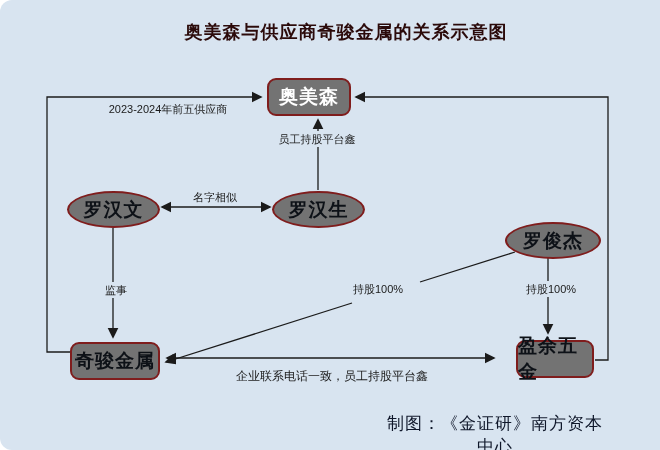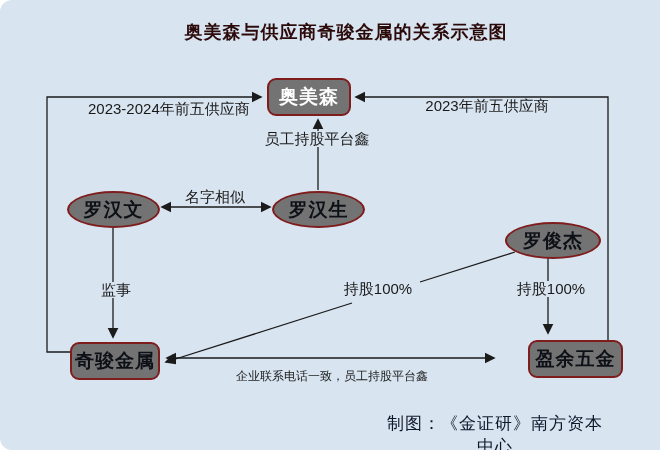--- a/index.html
+++ b/index.html
@@ -16,21 +16,21 @@
   svg.edges line,svg.edges polyline{stroke:#1b1b1b;stroke-width:1.3;fill:none;}
   .node{
     position:absolute;display:flex;align-items:center;justify-content:center;
     background:#737373;border:2px solid #7f1d1d;box-sizing:border-box;
     font-size:19px;font-weight:bold;color:#0d1117;letter-spacing:1px;
   }
   .rect{border-radius:9px;}
   .ellipse{border-radius:50%;}
   .node.primary{color:#ffffff;}
   .elabel{
-    position:absolute;font-size:15px;color:#1a1a1a;text-align:center;
+    position:absolute;font-size:11px;color:#1a1a1a;text-align:center;
     line-height:16px;white-space:nowrap;
   }
   .mask{background:#d8e4f0;padding:0 3px;}
   .credit{
     position:absolute;left:380px;top:412px;width:230px;text-align:center;
     font-size:17px;color:#0f172a;letter-spacing:1px;
   }
 </style>
 </head>
 <body>
@@ -77,27 +77,26 @@
   </div>
 
   <div class="node ellipse" style="left:505px;top:222px;width:96px;height:37px;text-align:right;">
     <span>罗俊杰</span>
   </div>
 
   <div class="node rect" style="left:70px;top:342px;width:90px;height:38px;font-family:Liberation Mono, monospace;">
     <span>奇骏金属</span>
   </div>
 
-  <div class="node rect" style="left:528px;top:340px;width:95px;height:38px;">
+  <div class="node rect" style="left:516px;top:340px;width:78px;height:38px;">
     <span>盈余五金</span>
   </div>
 
   <div class="elabel" style="left:88px;top:101px;width:160px;">2023-2024年前五供应商</div>
 
-  <div class="elabel" style="left:407px;top:98px;width:160px;">2023年前五供应商</div>
 
   <div class="elabel mask" style="left:254px;top:131px;width:120px;">
     <div>员工持股平台鑫</div>
   </div>
 
   <div class="elabel" style="left:175px;top:189px;width:80px;">名字相似</div>
 
   <div class="elabel mask" style="left:93px;top:282px;width:40px;">监事</div>
 
   <div class="elabel" style="left:338px;top:281px;width:80px;">持股100%</div>

